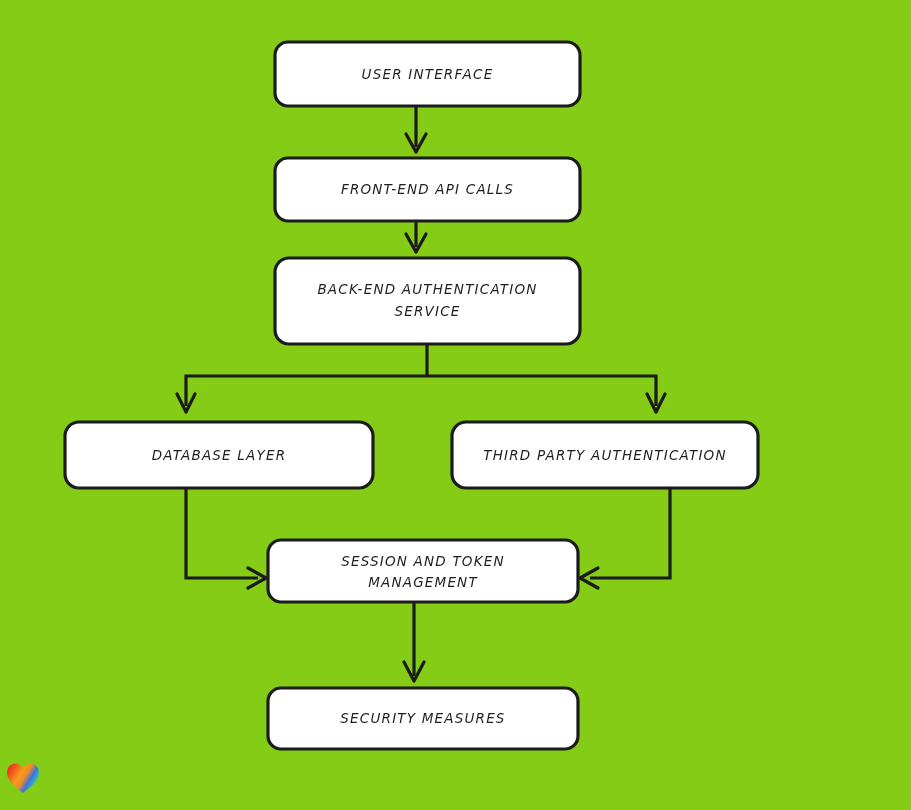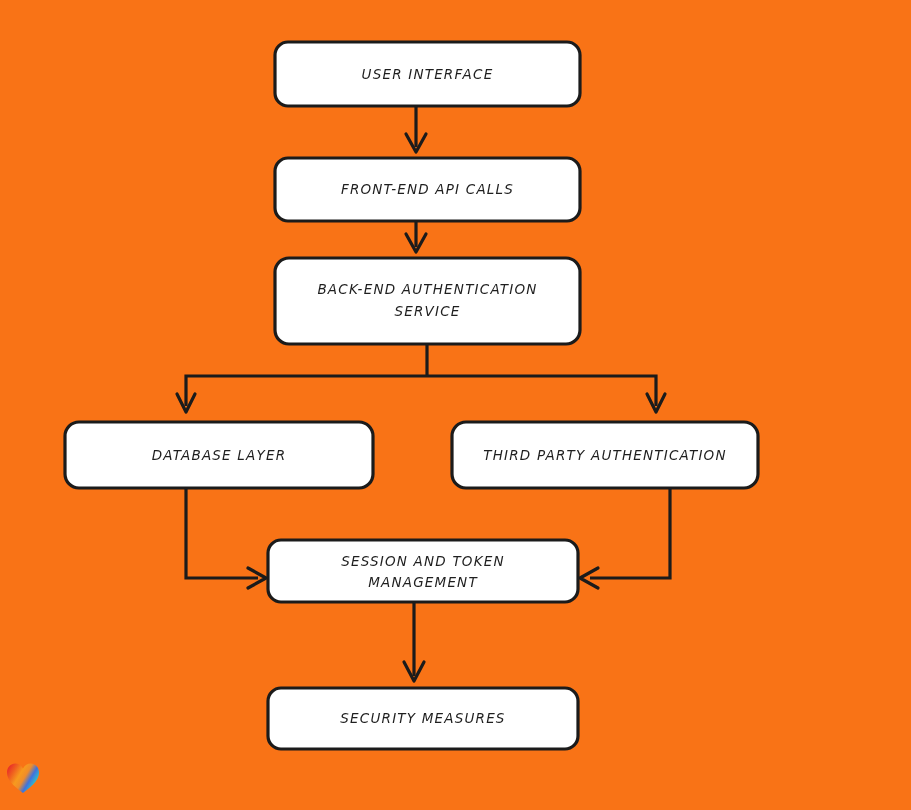--- a/index.html
+++ b/index.html
@@ -10,21 +10,21 @@
   body {
     width: 911px;
     height: 810px;
     overflow: hidden;
     font-family: "DejaVu Sans", sans-serif;
   }
   #canvas {
     position: relative;
     width: 911px;
     height: 810px;
-    background: #f97316;
+    background: #84cc16;
   }
   #flow-svg {
     position: absolute;
     top: 0;
     left: 0;
     width: 911px;
     height: 810px;
   }
   .node-rect {
     fill: #ffffff;

